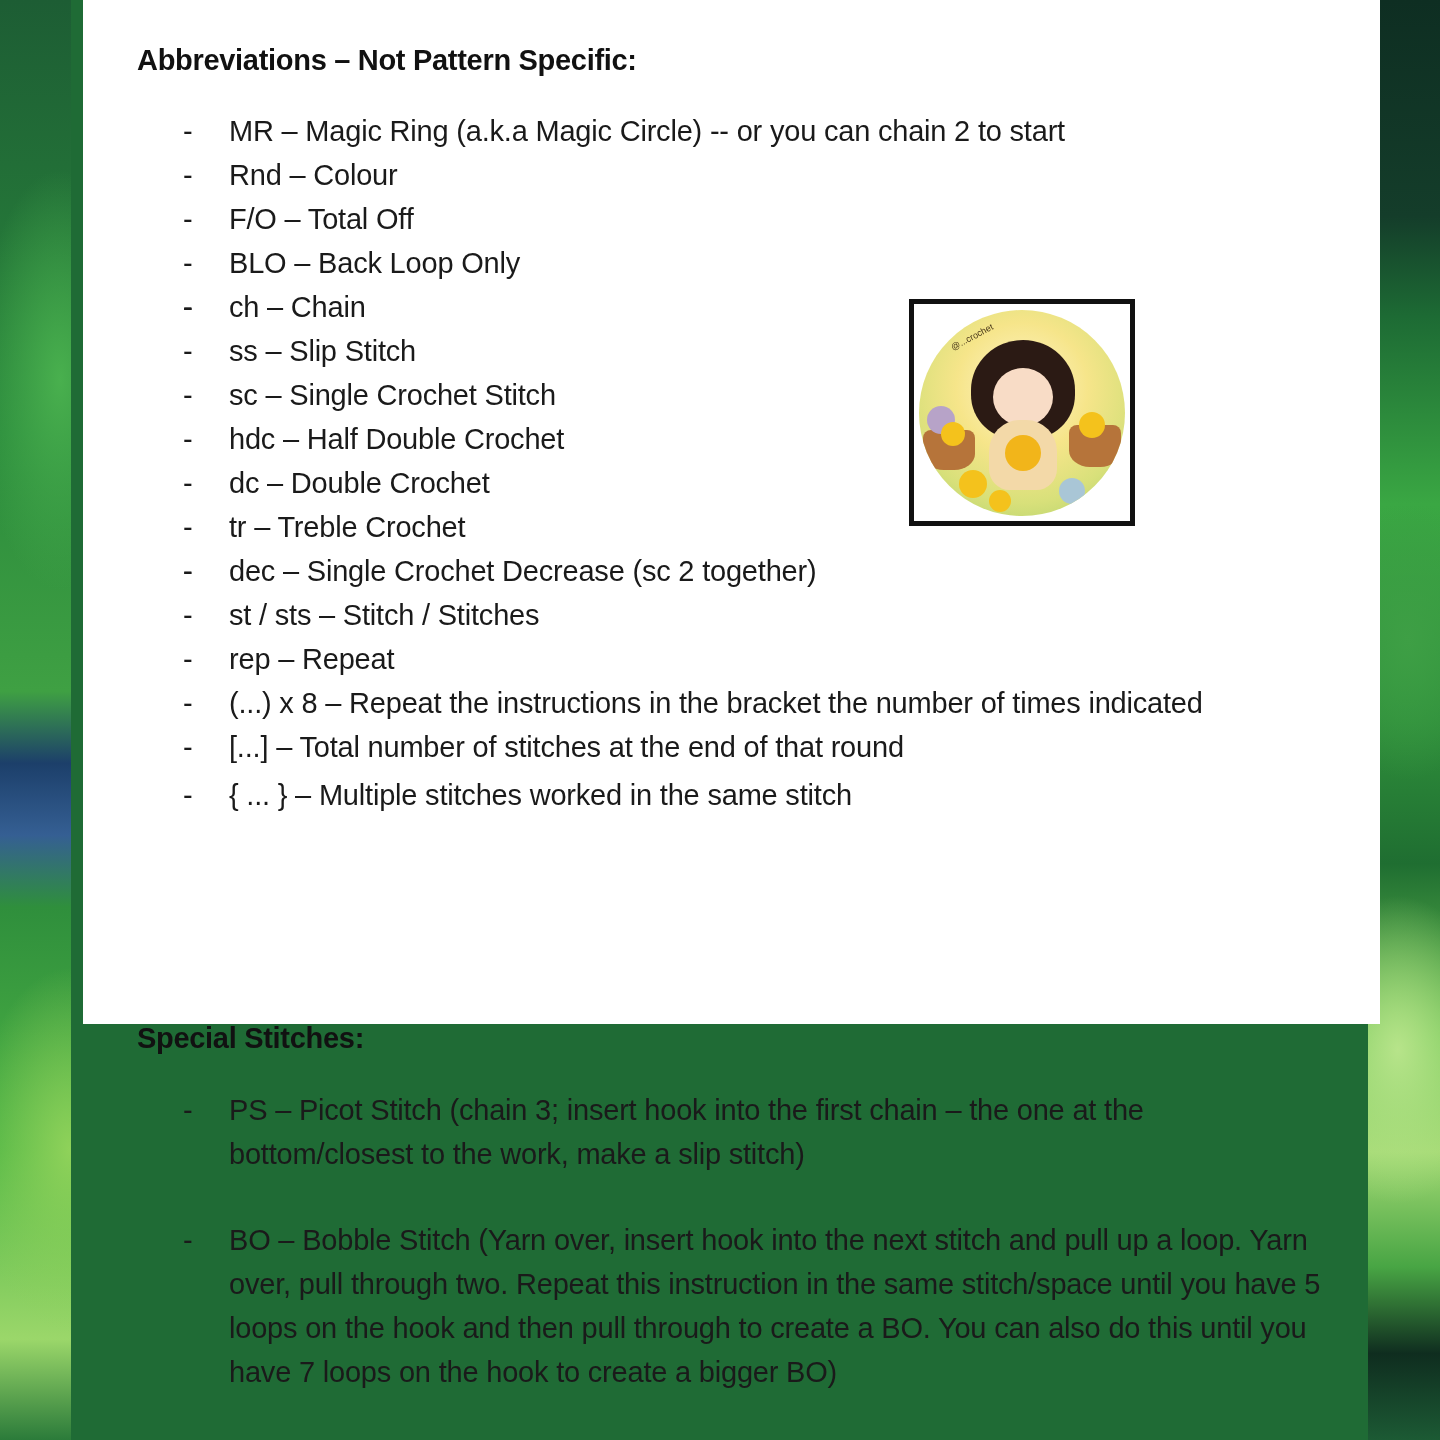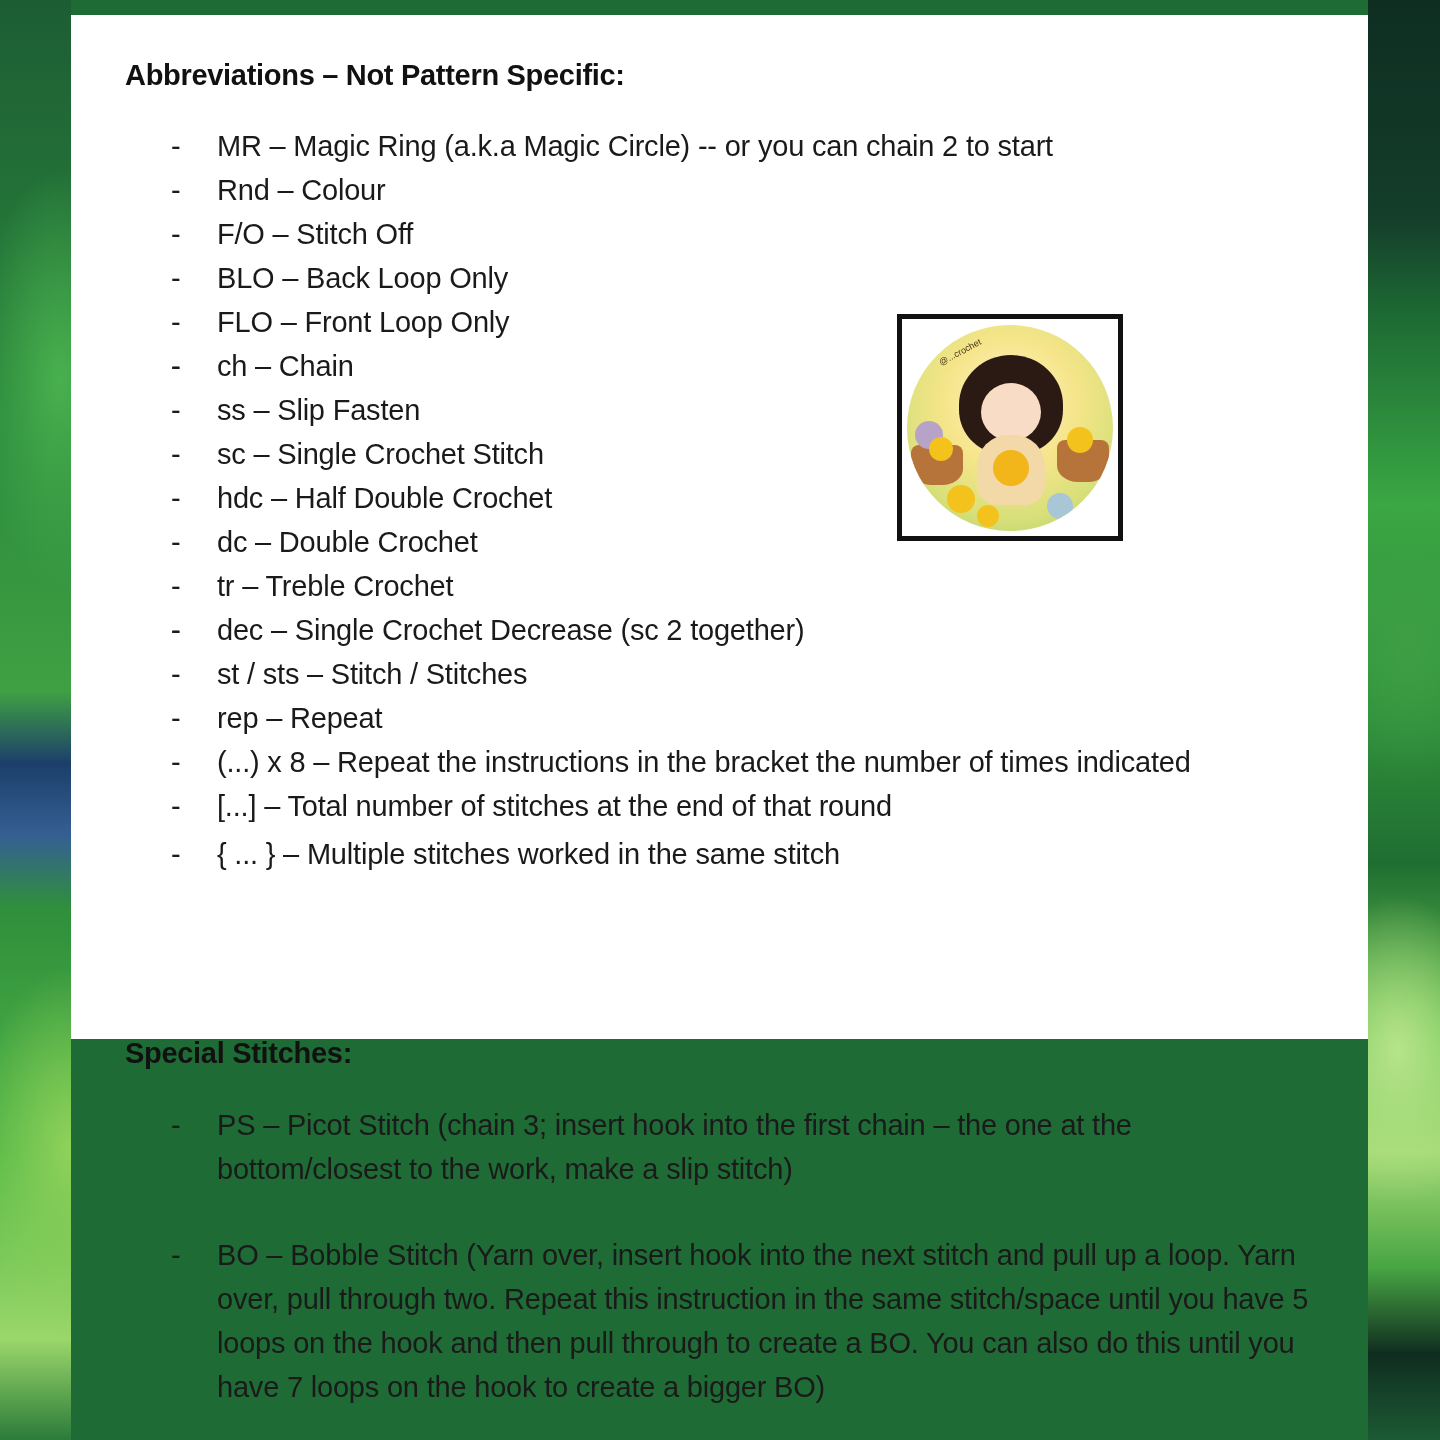--- a/index.html
+++ b/index.html
@@ -15,23 +15,22 @@
       radial-gradient(ellipse 140px 260px at 70px 1150px, #8fd25a 0%, rgba(143,210,90,0) 70%),
       linear-gradient(180deg, #1d5d34 0%, #2a8a3c 30%, #3fa043 48%, #1c3f6a 53%, #355f93 58%, #2f8f3c 63%, #4fb545 80%, #9bd76a 93%, #2b7b3a 100%);
   }
   .bg-right { left:1368px; width:72px;
     background:
       radial-gradient(ellipse 120px 200px at 40px 640px, #3e9f45 0%, rgba(62,159,69,0) 70%),
       radial-gradient(ellipse 140px 220px at 30px 1050px, #b7e48a 0%, rgba(183,228,138,0) 70%),
       linear-gradient(180deg, #0e2e22 0%, #143d2a 15%, #1d6b34 22%, #3aa743 35%, #2f8f3b 50%, #1f6e31 60%, #6cc452 72%, #a4da74 80%, #48a544 88%, #0f2d1f 94%, #1c5a34 100%);
   }
   .sheet {
-    position:absolute; left:71px; top:0; width:1297px; height:1024px;
+    position:absolute; left:83px; top:0; width:1297px; height:1024px;
     background:#ffffff;
-    margin-top:15px;
   }
   .heading {
     position:absolute; left:54px; font-weight:bold; font-size:29px; color:#111;
     letter-spacing:-0.3px;
   }
   .list { position:absolute; left:0; margin:0; padding:0; list-style:none; }
   .item {
     position:relative; padding-left:146px; font-size:29px; line-height:44px; color:#1a1a1a;
     width:1060px; letter-spacing:-0.2px;
   }
@@ -59,26 +58,26 @@
 <div class="bg-left"></div>
 <div class="bg-right"></div>
 
 <div class="sheet">
 
   <div class="heading" style="top:44px;">Abbreviations – Not Pattern Specific:</div>
 
   <ul class="list" style="top:109px;">
     <li class="item"><span class="dash">-</span><span>MR – Magic Ring (a.k.a Magic Circle) -- or you can chain 2 to start</span></li>
     <li class="item"><span class="dash">-</span><span>Rnd – Colour</span></li>
-    <li class="item"><span class="dash">-</span><span>F/O – Stitch Off</span></li>
+    <li class="item"><span class="dash">-</span><span>F/O – Total Off</span></li>
     <li class="item"><span class="dash">-</span><span>BLO – Back Loop Only</span></li>
-    <li class="item"><span class="dash">-</span><span>FLO – Front Loop Only</span></li>
+    <li class="item"><span class="dash">-</span></li>
     <li class="item"><span class="dash">-</span></li>
     <li class="item"><span class="dash">-</span><span>ch – Chain</span></li>
-    <li class="item"><span class="dash">-</span><span>ss – Slip Fasten</span></li>
+    <li class="item"><span class="dash">-</span><span>ss – Slip Stitch</span></li>
     <li class="item"><span class="dash">-</span><span>sc – Single Crochet Stitch</span></li>
     <li class="item"><span class="dash">-</span><span>hdc – Half Double Crochet</span></li>
     <li class="item"><span class="dash">-</span><span>dc – Double Crochet</span></li>
     <li class="item"><span class="dash">-</span><span>tr – Treble Crochet</span></li>
     <li class="item"><span class="dash">-</span></li>
     <li class="item"><span class="dash">-</span><span>dec – Single Crochet Decrease (sc 2 together)</span></li>
     <li class="item"><span class="dash">-</span><span>st / sts – Stitch / Stitches</span></li>
     <li class="item"><span class="dash">-</span><span>rep – Repeat</span></li>
     <li class="item"><span class="dash">-</span><span>(...) x 8 – Repeat the instructions in the bracket the number of times indicated</span></li>
     <li class="item"><span class="dash">-</span><span>[...] –  Total number of stitches at the end of that round</span></li>

